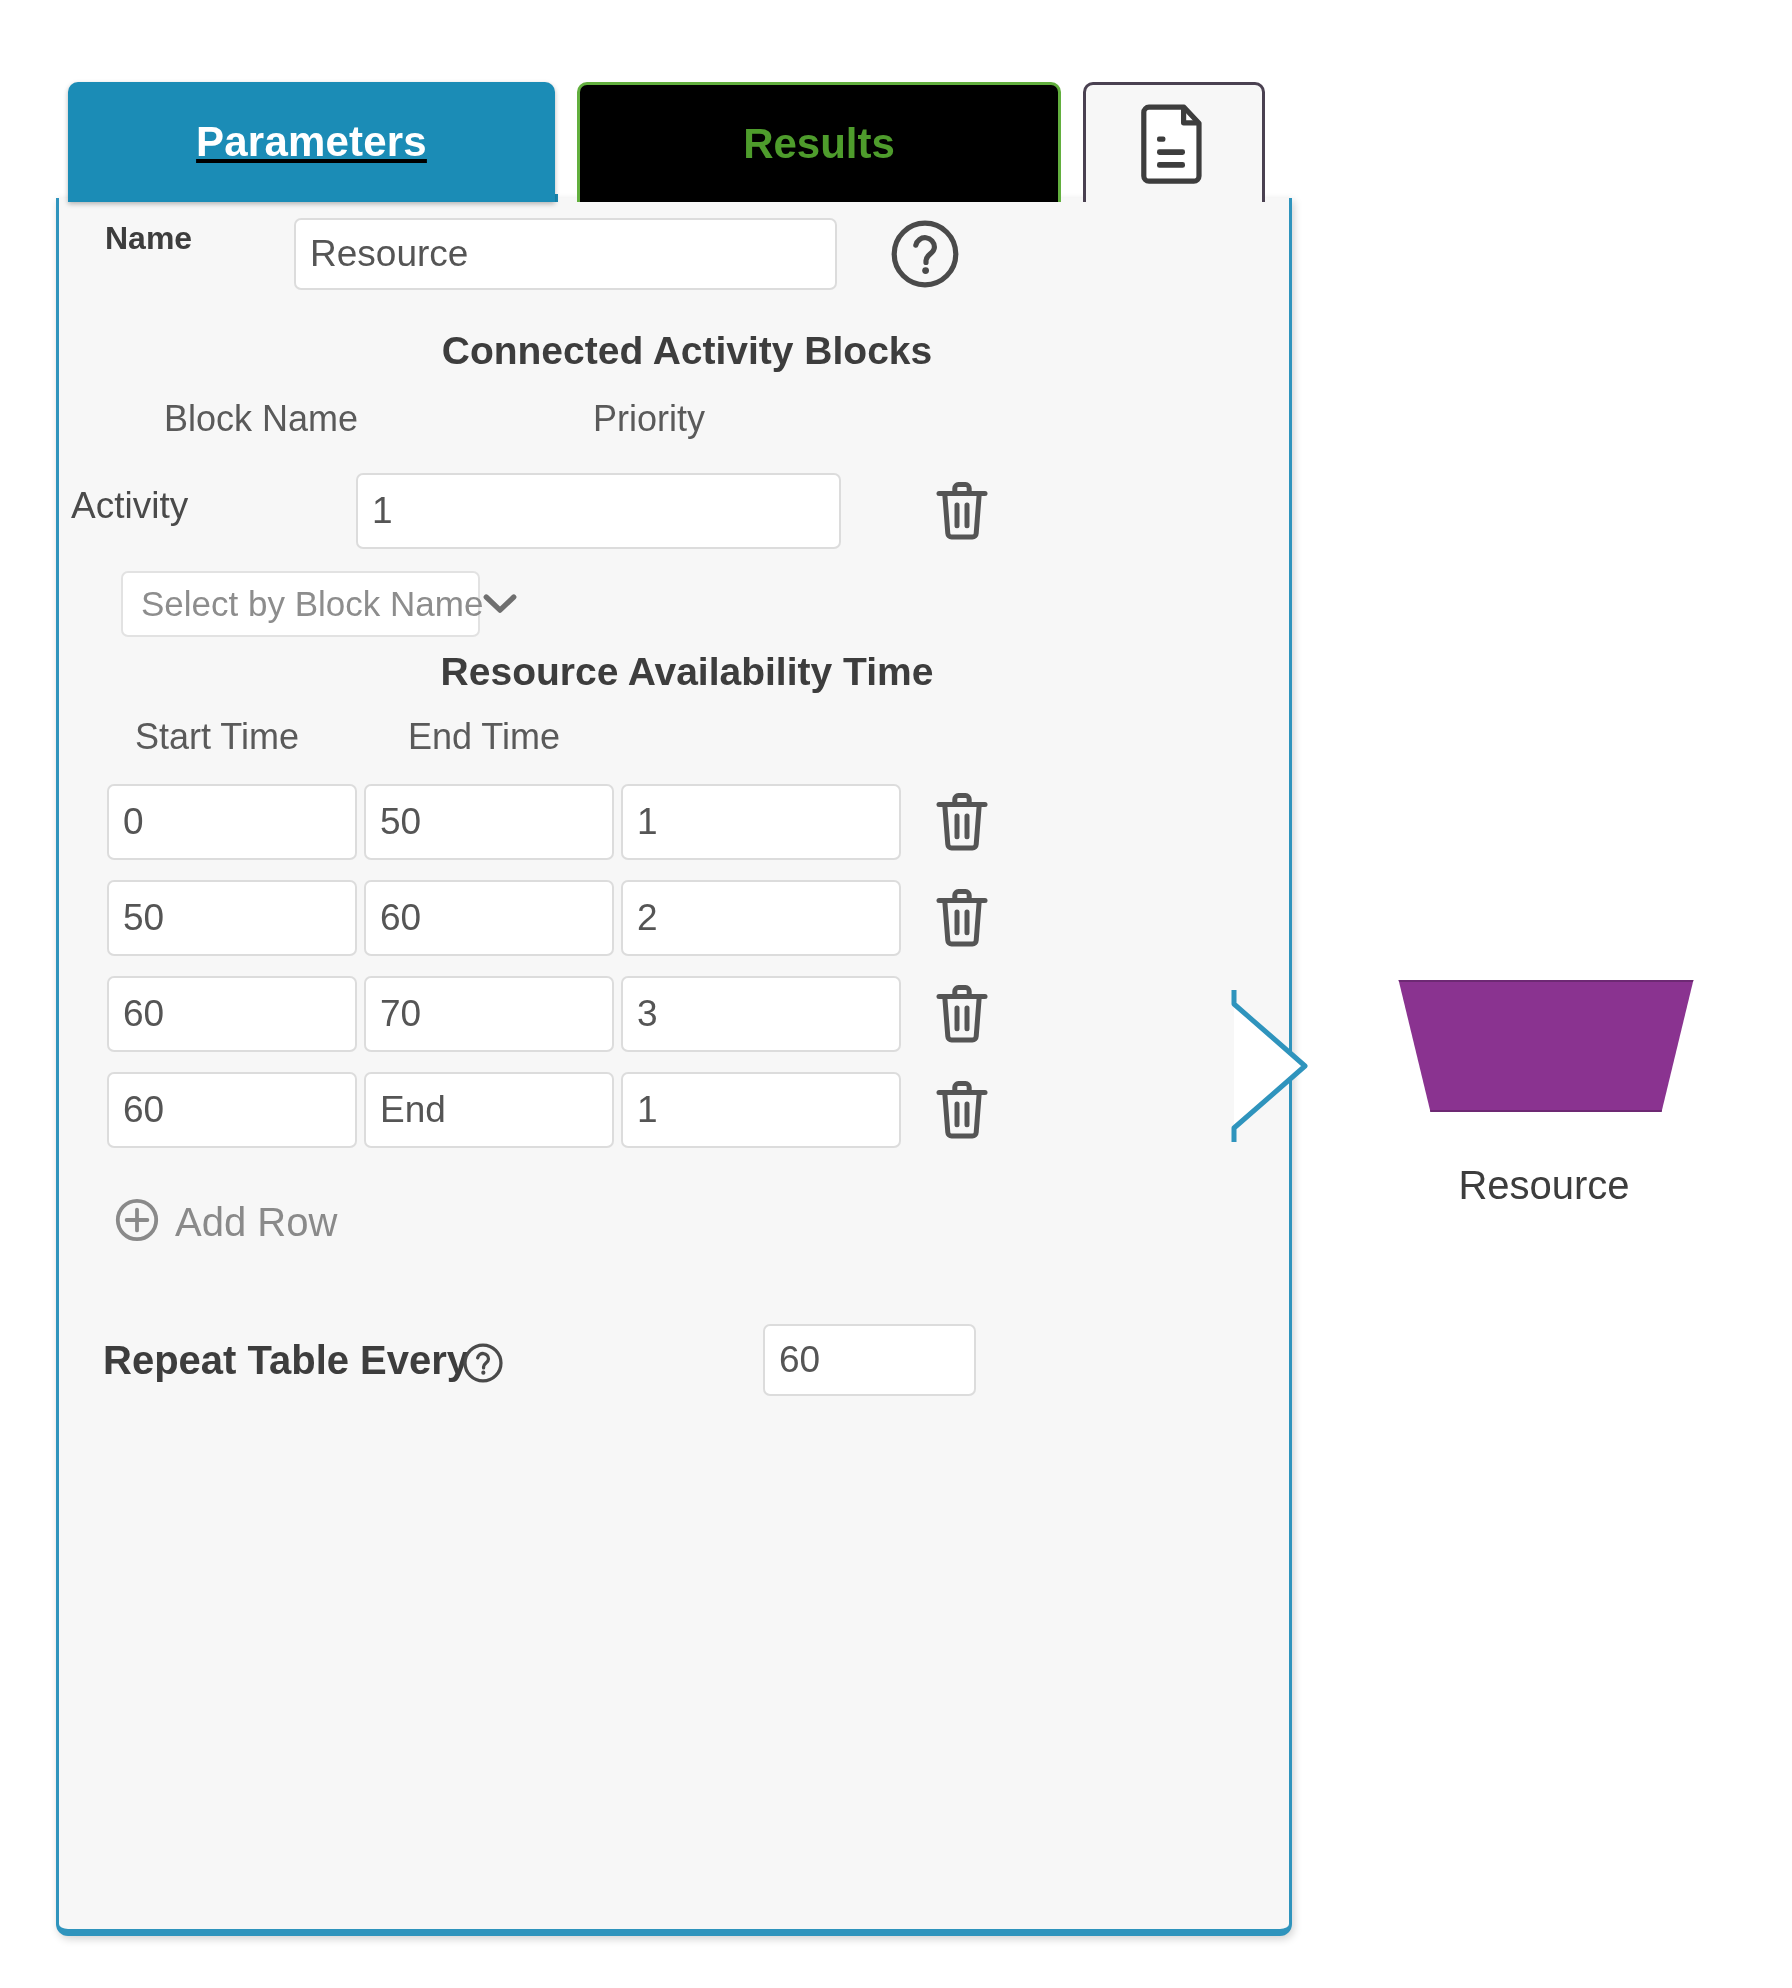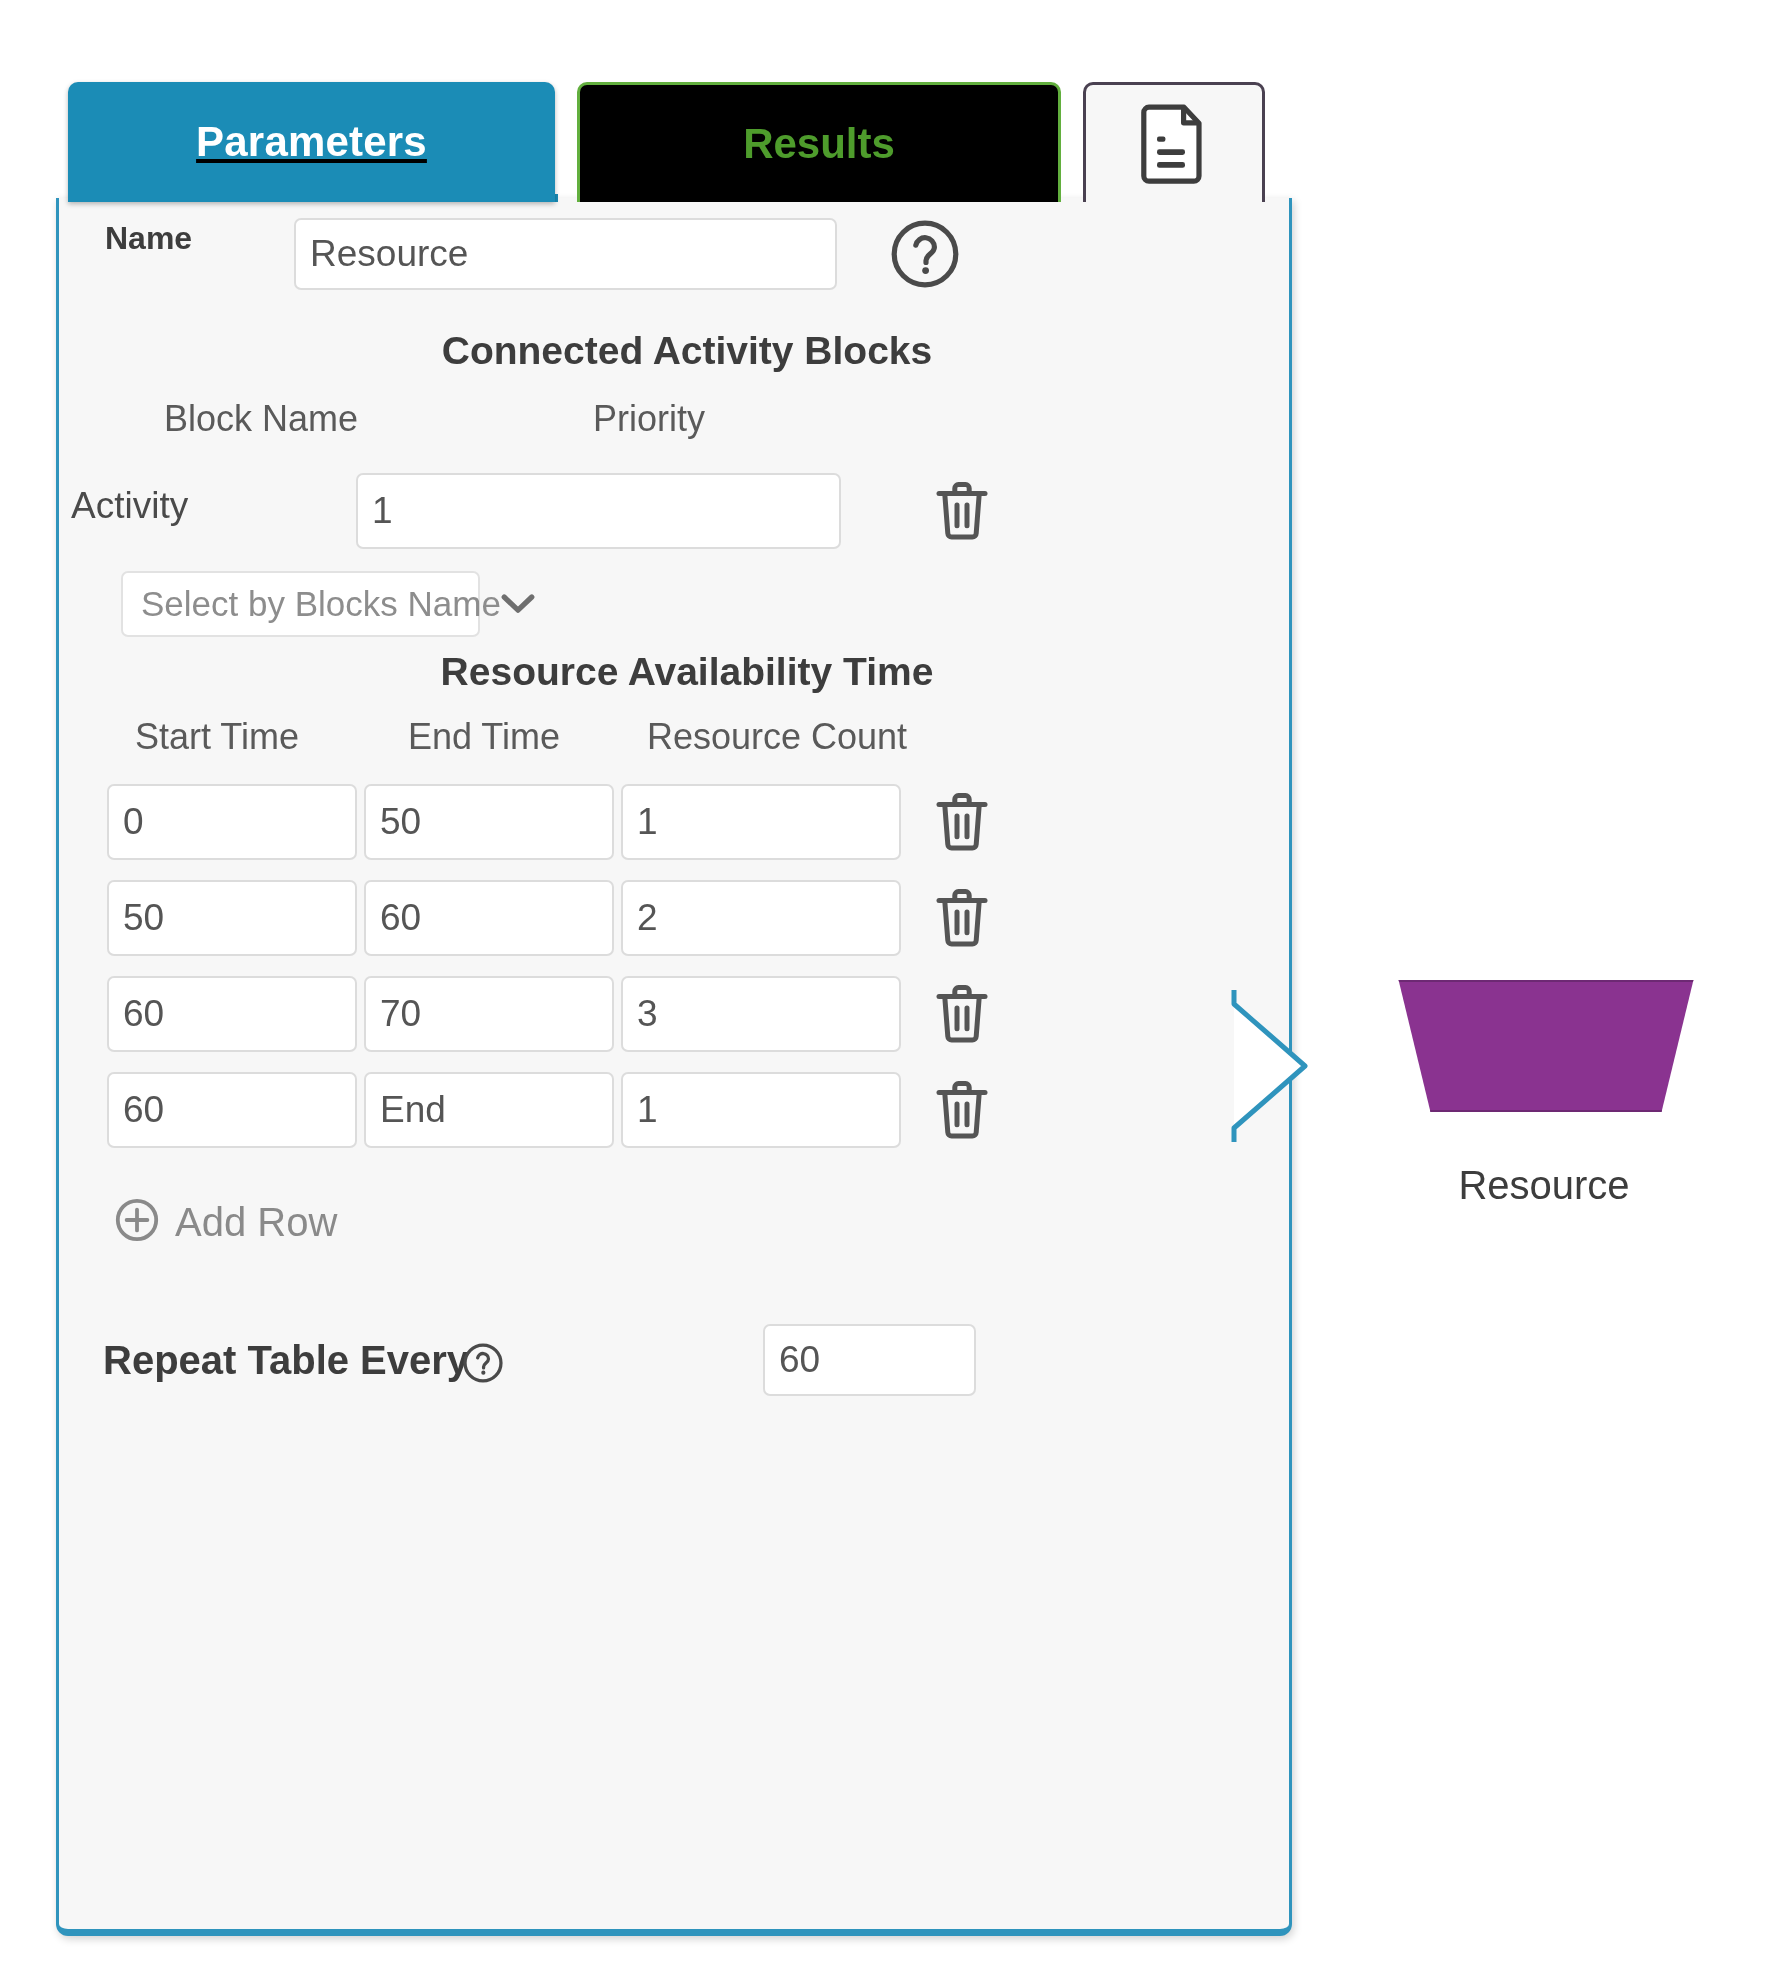--- a/index.html
+++ b/index.html
@@ -314,33 +314,32 @@
       <svg width="56" height="62" viewBox="0 0 28 31">
         <path d="M2.5 7.2 H25.5" stroke="#555555" stroke-width="2.5" stroke-linecap="round" fill="none"></path>
         <path d="M10.4 7 V4.6 a1.8 1.8 0 0 1 1.8 -1.8 h3.6 a1.8 1.8 0 0 1 1.8 1.8 V7" stroke="#555555" stroke-width="2.5" fill="none" stroke-linejoin="round"></path>
         <path d="M5.4 7.6 L6.9 27.2 a1.9 1.9 0 0 0 1.9 1.8 h10.4 a1.9 1.9 0 0 0 1.9 -1.8 L22.6 7.6" stroke="#555555" stroke-width="2.5" fill="none" stroke-linejoin="round"></path>
         <path d="M11.5 13 V23.4 M16.5 13 V23.4" stroke="#555555" stroke-width="2.5" stroke-linecap="round"></path>
       </svg>
     </span>
   </div>
 
   <div id="block-select">
-    <span id="block-select-label">Select by Blocks Name</span>
+    <span id="block-select-label">Select by Block Name</span>
     <span id="block-select-chev">
       <svg width="34" height="22" viewBox="0 0 17 11">
         <path d="M1.6 2 L8.5 8.6 L15.4 2" fill="none" stroke="#6f6f6f" stroke-width="2.6" stroke-linecap="round" stroke-linejoin="round"></path>
       </svg>
     </span>
   </div>
 
   <div id="rat-title" class="section-title">Resource Availability Time</div>
 
   <div class="col-head rat-head-0">Start Time</div>
   <div class="col-head rat-head-1">End Time</div>
-  <div class="col-head rat-head-2">Resource Count</div>
 
   <div class="rat-row" style="top:586px">
     <input class="txt rat-cell-0" type="text" value="0" style="">
     <input class="txt rat-cell-1" type="text" value="50" style="">
     <input class="txt rat-cell-2" type="text" value="1" style="">
     <span class="rat-trash">
       <svg width="56" height="62" viewBox="0 0 28 31">
         <path d="M2.5 7.2 H25.5" stroke="#555555" stroke-width="2.5" stroke-linecap="round" fill="none"></path>
         <path d="M10.4 7 V4.6 a1.8 1.8 0 0 1 1.8 -1.8 h3.6 a1.8 1.8 0 0 1 1.8 1.8 V7" stroke="#555555" stroke-width="2.5" fill="none" stroke-linejoin="round"></path>
         <path d="M5.4 7.6 L6.9 27.2 a1.9 1.9 0 0 0 1.9 1.8 h10.4 a1.9 1.9 0 0 0 1.9 -1.8 L22.6 7.6" stroke="#555555" stroke-width="2.5" fill="none" stroke-linejoin="round"></path>

